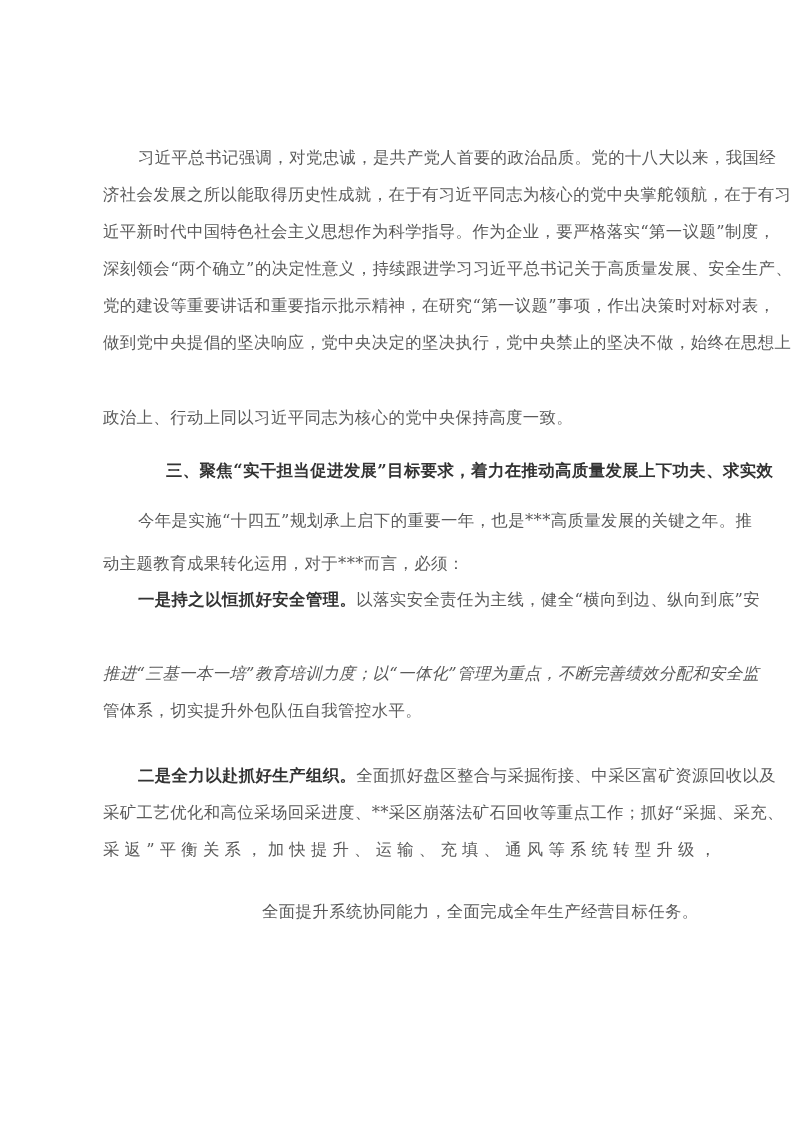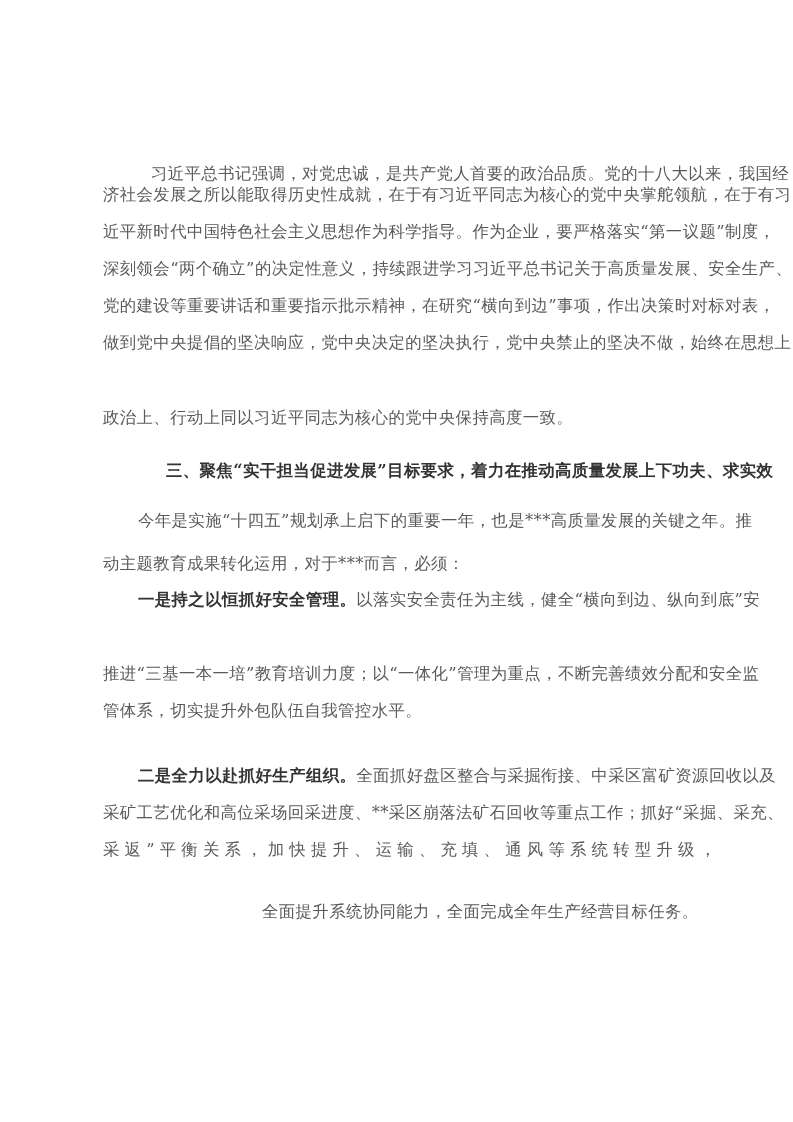--- a/index.html
+++ b/index.html
@@ -53,37 +53,37 @@
       width: 440px;
       text-align: left;
       text-align-last: left;
     }
   </style>
 </head>
 <body>
 
 <div class="page">
 
-  <div class="line indent" style="top:163px;margin-left:13px;">习近平总书记强调，对党忠诚，是共产党人首要的政治品质。党的十八大以来，我国经</div>
+  <div class="line indent" style="top:147px;">习近平总书记强调，对党忠诚，是共产党人首要的政治品质。党的十八大以来，我国经</div>
   <div class="line" style="top:184px;">济社会发展之所以能取得历史性成就，在于有习近平同志为核心的党中央掌舵领航，在于有习</div>
   <div class="line" style="top:221px;">近平新时代中国特色社会主义思想作为科学指导。作为企业，要严格落实“第一议题”制度，</div>
   <div class="line" style="top:258px;">深刻领会“两个确立”的决定性意义，持续跟进学习习近平总书记关于高质量发展、安全生产、</div>
-  <div class="line" style="top:295px;">党的建设等重要讲话和重要指示批示精神，在研究“横向到边”事项，作出决策时对标对表，</div>
+  <div class="line" style="top:295px;">党的建设等重要讲话和重要指示批示精神，在研究“第一议题”事项，作出决策时对标对表，</div>
   <div class="line" style="top:332px;">做到党中央提倡的坚决响应，党中央决定的坚决执行，党中央禁止的坚决不做，始终在思想上、</div>
   <div class="line noj" style="top:407px;">政治上、行动上同以习近平同志为核心的党中央保持高度一致。</div>
 
   <div class="line indent heading" style="top:460px;">三、聚焦“实干担当促进发展”目标要求，着力在推动高质量发展上下功夫、求实效</div>
 
   <div class="line indent" style="top:510px;">今年是实施“十四五”规划承上启下的重要一年，也是***高质量发展的关键之年。推</div>
   <div class="line noj" style="top:553px;">动主题教育成果转化运用，对于***而言，必须：</div>
 
   <div class="line indent" style="top:589px;">
     <span class="lead">一是持之以恒抓好安全管理。</span><span>以落实安全责任为主线，健全“横向到边、纵向到底”安</span>
   </div>
-  <div class="line" style="top:663px;">推进“三基一本一培”教育培训力度；以“一体化”管理为重点，不断完善绩效分配和安全监</div>
+  <div class="line" style="top:663px;font-style:italic;">推进“三基一本一培”教育培训力度；以“一体化”管理为重点，不断完善绩效分配和安全监</div>
   <div class="line noj" style="top:700px;">管体系，切实提升外包队伍自我管控水平。</div>
 
   <div class="line indent" style="top:765px;">
     <span class="lead">二是全力以赴抓好生产组织。</span><span>全面抓好盘区整合与采掘衔接、中采区富矿资源回收以及</span>
   </div>
   <div class="line" style="top:802px;">采矿工艺优化和高位采场回采进度、**采区崩落法矿石回收等重点工作；抓好“采掘、采充、</div>
   <div class="line noj spaced" style="top:839px;text-align:center;">采返”平衡关系，加快提升、运输、充填、通风等系统转型升级，</div>
   <div class="line final" style="top:901px;">全面提升系统协同能力，全面完成全年生产经营目标任务。</div>
 
 </div>

